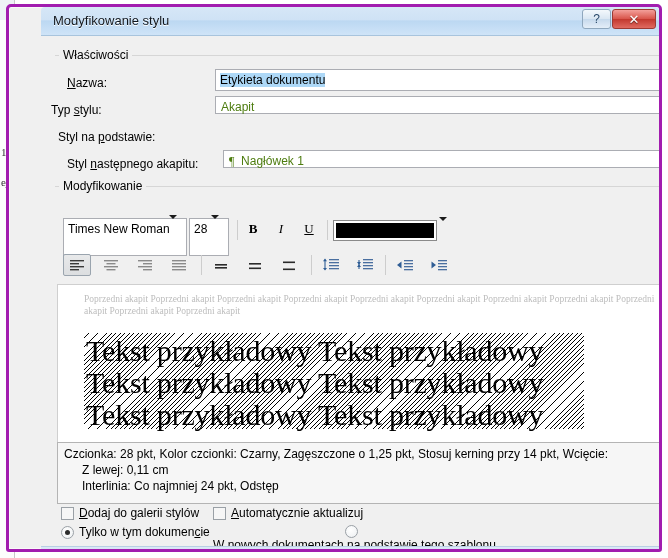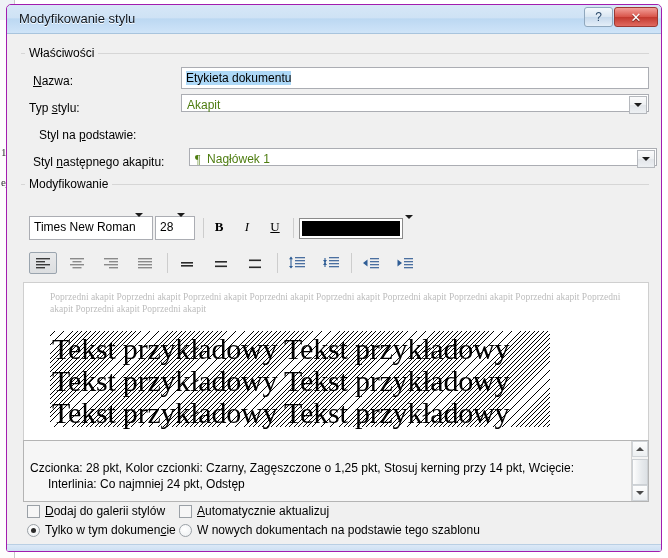--- a/index.html
+++ b/index.html
@@ -11,25 +11,26 @@
   }
   
   #backdrop{position:absolute;left:0;top:0;width:668px;height:558px;background:#ffffff;}
   #backdrop .docpage{position:absolute;left:0;top:0;width:14px;height:558px;background:#fdfdfd;border-right:1px solid #c8c8c8;}
   #backdrop .ruler{position:absolute;left:0;top:0;width:14px;height:20px;background:#eef2f6;}
   #backdrop .ghost{position:absolute;font-family:"Liberation Serif","DejaVu Serif",serif;color:#333;font-size:11px;left:1px;}
 
   
   #dialog{
     position:absolute;left:6px;top:4px;width:656px;height:548px;
-    border:1px solid #a21caf;border-radius:5px 5px 3px 3px;
+    border:3px solid #a21caf;border-radius:5px 5px 3px 3px;
     background:#f0f0f0;
     box-shadow:0 0 0 1px rgba(255,255,255,.6) inset;
     box-sizing:border-box;
     overflow:hidden;
+    padding-left:32px;
   }
   .titlebar{
     position:relative;height:28px;
     background:linear-gradient(to bottom,#d6e7f7 0%,#cfe2f5 45%,#bcd8f2 50%,#cfe4f8 100%);
     border-bottom:1px solid #a8c4dd;
     border-radius:4px 4px 0 0;
   }
   .title-text{
     position:absolute;left:12px;top:6px;font-size:13px;color:#10171f;
     text-shadow:0 1px 0 #ffffff;white-space:nowrap;
@@ -81,21 +82,21 @@
     position:absolute;box-sizing:border-box;
     border:1px solid transparent;background:transparent;
     display:flex;align-items:center;justify-content:center;
   }
   .tbtn.pressed{
     border:1px solid #9aa4ae;border-radius:2px;
     background:linear-gradient(to bottom,#e8e9ea,#dcdee0);
   }
   .sep{position:absolute;width:1px;background:#cdcdcd;}
   .fontbox{
-    position:absolute;box-sizing:border-box;height:24px;border:1px solid #abadb3;background:#fff;
+    position:absolute;box-sizing:border-box;height:38px;border:1px solid #abadb3;background:#fff;
   }
   .fontbox .ctext{position:absolute;left:4px;top:3px;font-size:12px;white-space:nowrap;}
   .colorbox{
     position:absolute;box-sizing:border-box;height:21px;border:1px solid #8a8a8a;background:#fff;padding:2px;
   }
   .swatch{width:100%;height:100%;}
 
   
   .preview{
     position:absolute;box-sizing:border-box;border:1px solid #cfcfcf;background:#ffffff;overflow:hidden;
@@ -113,21 +114,21 @@
     position:absolute;left:28px;
     font-family:"Liberation Serif","DejaVu Serif",serif;
     font-size:30px;color:#000;white-space:nowrap;letter-spacing:-0.2px;
   }
 
   
   .descbox{
     position:absolute;box-sizing:border-box;border:1px solid #b4b4b4;background:#f6f6f6;
   }
   .desctext{
-    position:absolute;left:6px;top:19px;right:22px;font-size:12px;color:#000;line-height:16px;
+    position:absolute;left:6px;top:3px;right:22px;font-size:12px;color:#000;line-height:16px;
   }
   .desctext .ind{display:block;padding-left:18px;}
   .vscroll{
     position:absolute;right:0px;top:0px;width:17px;bottom:0;
     background:#f4f4f4;border-left:1px solid #d3d3d3;box-sizing:border-box;
   }
   .sbtn{
     position:absolute;left:0;width:16px;height:16px;
     background:linear-gradient(to bottom,#fdfdfd,#eceff1);
     border:1px solid #d0d4d8;box-sizing:border-box;
@@ -197,29 +198,29 @@
   <div class="dlg-body">
 
     <div class="gline" style="left:14px;top:19px;width:628px;"></div>
     <div class="flabel" style="left:18px;top:12px;background:#f0f0f0;padding:0 4px;">Właściwości</div>
 
     <div class="flabel" style="left:26px;top:40px;"><u>N</u>azwa:</div>
     <div class="tinput" style="left:174px;top:33px;width:468px;">
       <span class="sel">Etykieta dokumentu</span>
     </div>
 
-    <div class="flabel" style="left:22px;top:67px;">Typ <u>s</u>tylu:</div>
+    <div class="flabel" style="left:10px;top:67px;">Typ <u>s</u>tylu:</div>
     <div class="combo" style="left:174px;top:60px;width:468px;">
       <span class="ctext">Akapit</span>
       <span class="arrow">
           <i class="caret"></i>
         </span>
     </div>
 
-    <div class="flabel" style="left:32px;top:94px;">Styl na <u>p</u>odstawie:</div>
+    <div class="flabel" style="left:17px;top:94px;">Styl na <u>p</u>odstawie:</div>
 
     <div class="flabel" style="left:26px;top:121px;">Styl <u>n</u>astępnego akapitu:</div>
     <div class="combo" style="left:182px;top:114px;width:468px;">
       <span class="ctext"><span class="pilcrow">¶</span>&nbsp; <span>Nagłówek 1</span></span>
       <span class="arrow">
           <i class="caret"></i>
         </span>
     </div>
 
     <div class="gline" style="left:14px;top:150px;width:628px;"></div>
@@ -378,20 +379,21 @@
       <div class="prevtext">Poprzedni akapit Poprzedni akapit Poprzedni akapit Poprzedni akapit Poprzedni akapit Poprzedni akapit Poprzedni akapit Poprzedni akapit Poprzedni akapit Poprzedni akapit Poprzedni akapit</div>
       <div class="sampleband" style="top:48px;height:96px;"></div>
       <div class="sampleline" style="top:49px;">Tekst przykładowy Tekst przykładowy</div>
       <div class="sampleline" style="top:81px;">Tekst przykładowy Tekst przykładowy</div>
       <div class="sampleline" style="top:113px;">Tekst przykładowy Tekst przykładowy</div>
     </div>
 
     <div class="descbox" style="left:16px;top:406px;width:626px;height:62px;">
       <div class="desctext">
         <span>Czcionka: 28 pkt, Kolor czcionki: Czarny, Zagęszczone o  1,25 pkt, Stosuj kerning przy 14 pkt, Wcięcie:</span>
+        <span class="ind">Z lewej:  0,11 cm</span>
         <span class="ind">Interlinia:  Co najmniej 24 pkt, Odstęp</span>
       </div>
       <div class="vscroll">
         <div class="sbtn up">
             <i class="tri-up"></i>
           </div>
         <div class="thumb"></div>
         <div class="sbtn down">
             <i class="tri-dn"></i>
           </div>
@@ -404,21 +406,21 @@
     </div>
     <div class="chkrow" style="left:20px;top:470px;">
       <span class="cbox"></span>
       <span class="lbl"><u>D</u>odaj do galerii stylów</span>
     </div>
 
     <div class="chkrow" style="left:20px;top:489px;align-items:center;">
       <span class="rbox on"></span>
       <span class="lbl">Tylko w tym dokumen<u>c</u>ie</span>
     </div>
-    <div class="chkrow" style="left:172px;top:489px;">
+    <div class="chkrow" style="left:172px;top:489px;flex-direction:column;">
       <span class="rbox"></span>
       <span class="lbl">W nowych dokumentach na podstawie tego szablonu</span>
     </div>
 
     <div class="btn left" style="left:18px;top:511px;width:76px;">
       <span>Formatuj</span>
 
     </div>
     <div class="btn default" style="left:486px;top:511px;width:78px;">OK</div>
     <div class="btn" style="left:572px;top:511px;width:70px;">Anuluj</div>

